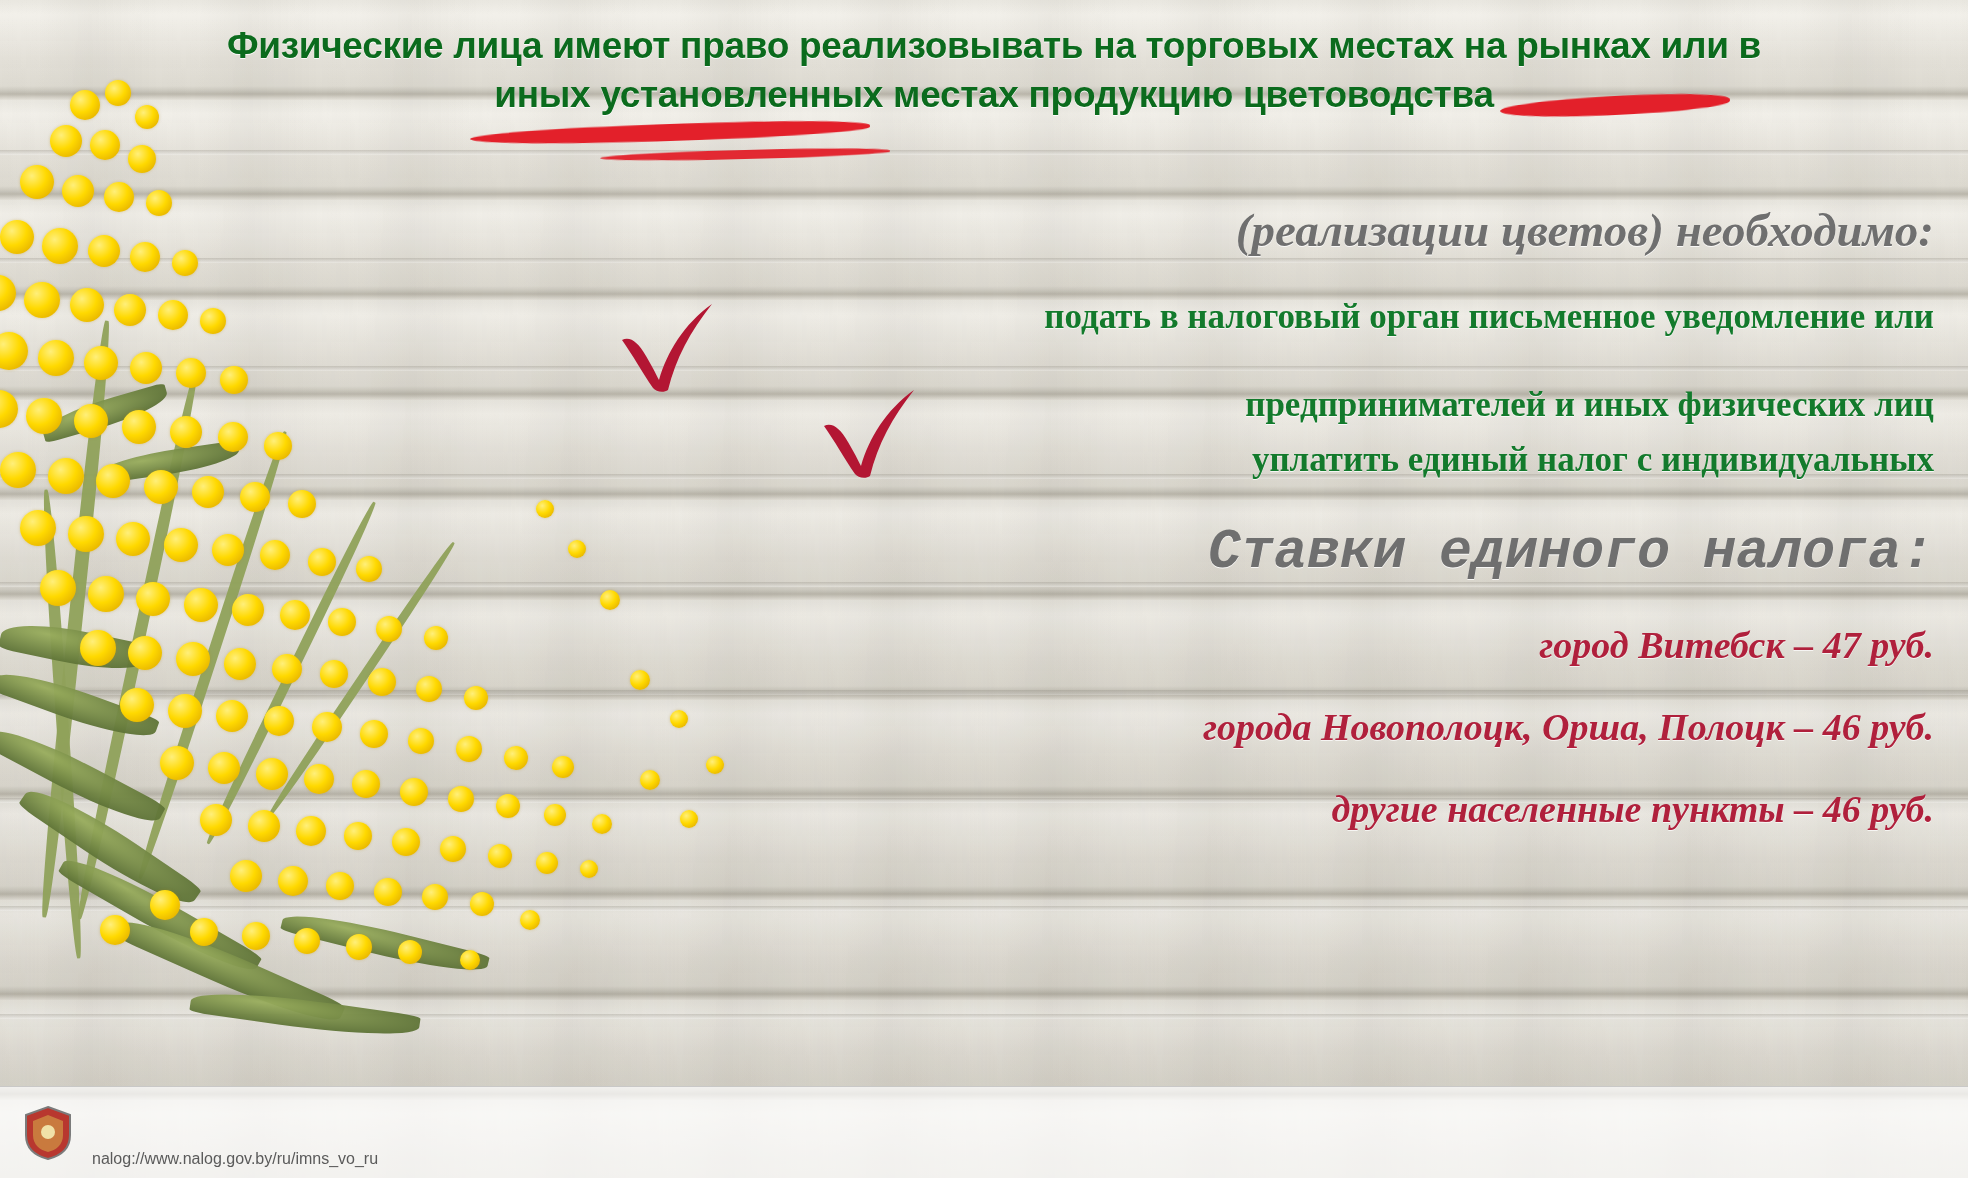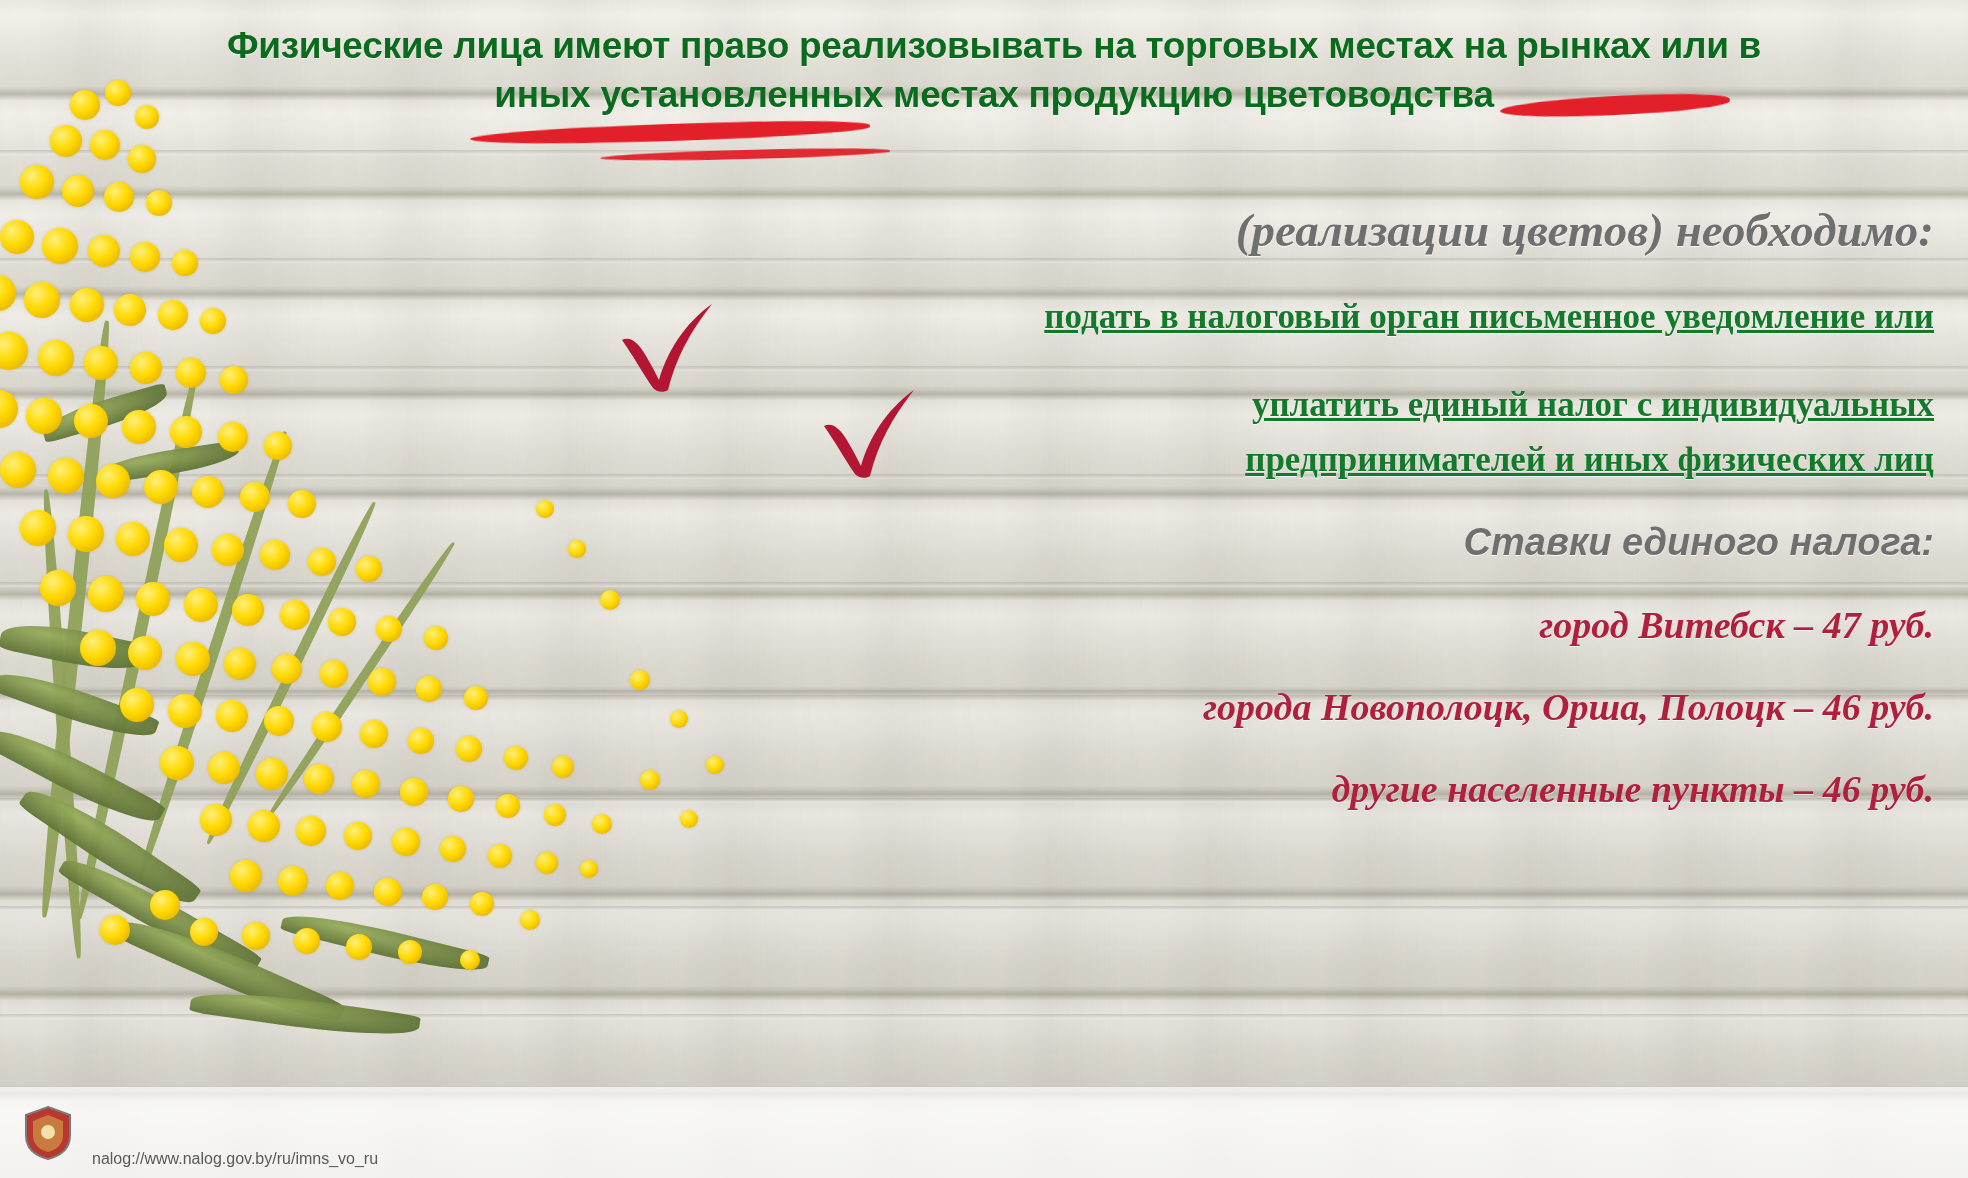--- a/index.html
+++ b/index.html
@@ -147,39 +147,39 @@
   }
   .bullet-text {
     font-family: "Liberation Serif", serif;
     font-weight: bold;
     color: #137a2c;
     font-size: 35px;
     line-height: 1.55;
     text-align: right;
     text-shadow: 0 1px 0 rgba(255,255,255,.75);
   }
-  .bullet-text .ln { display: block; text-decoration: underline; }
+  .bullet-text .ln { display: block; }
   .b1-wrap { padding-left: 140px; }
   .b2-wrap { padding-left: 340px; }
 
   .check {
     position: absolute;
     width: 112px;
     height: 98px;
   }
   .check svg { width: 100%; height: 100%; display: block; }
   .check-1 { left: 8px; top: 6px; }
   .check-2 { left: 210px; top: 4px; }
 
   .rates-title {
-    font-family: Liberation Sans, sans-serif;
+    font-family: Liberation Mono, monospace;
     font-style: italic;
     font-weight: bold;
     color: #6f6f6f;
-    font-size: 38px;
+    font-size: 55px;
     text-align: right;
     margin-top: 18px;
     text-shadow: 0 1px 0 rgba(255,255,255,.8);
   }
   .rates {
     margin-top: 42px;
     text-align: right;
   }
   .rate {
     font-family: "Liberation Serif", serif;
@@ -434,22 +434,22 @@
         </span>
       </div>
 
       <div class="bullet b2-wrap">
         <span class="check check-2">
           <svg viewBox="0 0 112 98" xmlns="http://www.w3.org/2000/svg">
             <path d="M10 44 C18 40 26 46 34 60 C40 70 44 78 47 84 C55 56 72 28 100 8 C78 36 64 62 56 94 C52 97 44 96 41 92 C30 76 20 58 10 44 Z" fill="#b31633"></path>
           </svg>
         </span>
         <span class="bullet-text">
+          <span class="ln">предпринимателей и иных физических лиц</span>
           <span class="ln">уплатить единый налог с индивидуальных</span>
-          <span class="ln">предпринимателей и иных физических лиц</span>
         </span>
       </div>
 
     </div>
 
     <div class="rates-title">Ставки единого налога:</div>
 
     <div class="rates">
       <div class="rate">город Витебск – 47 руб.</div>
       <div class="rate">города Новополоцк, Орша, Полоцк – 46 руб.</div>

